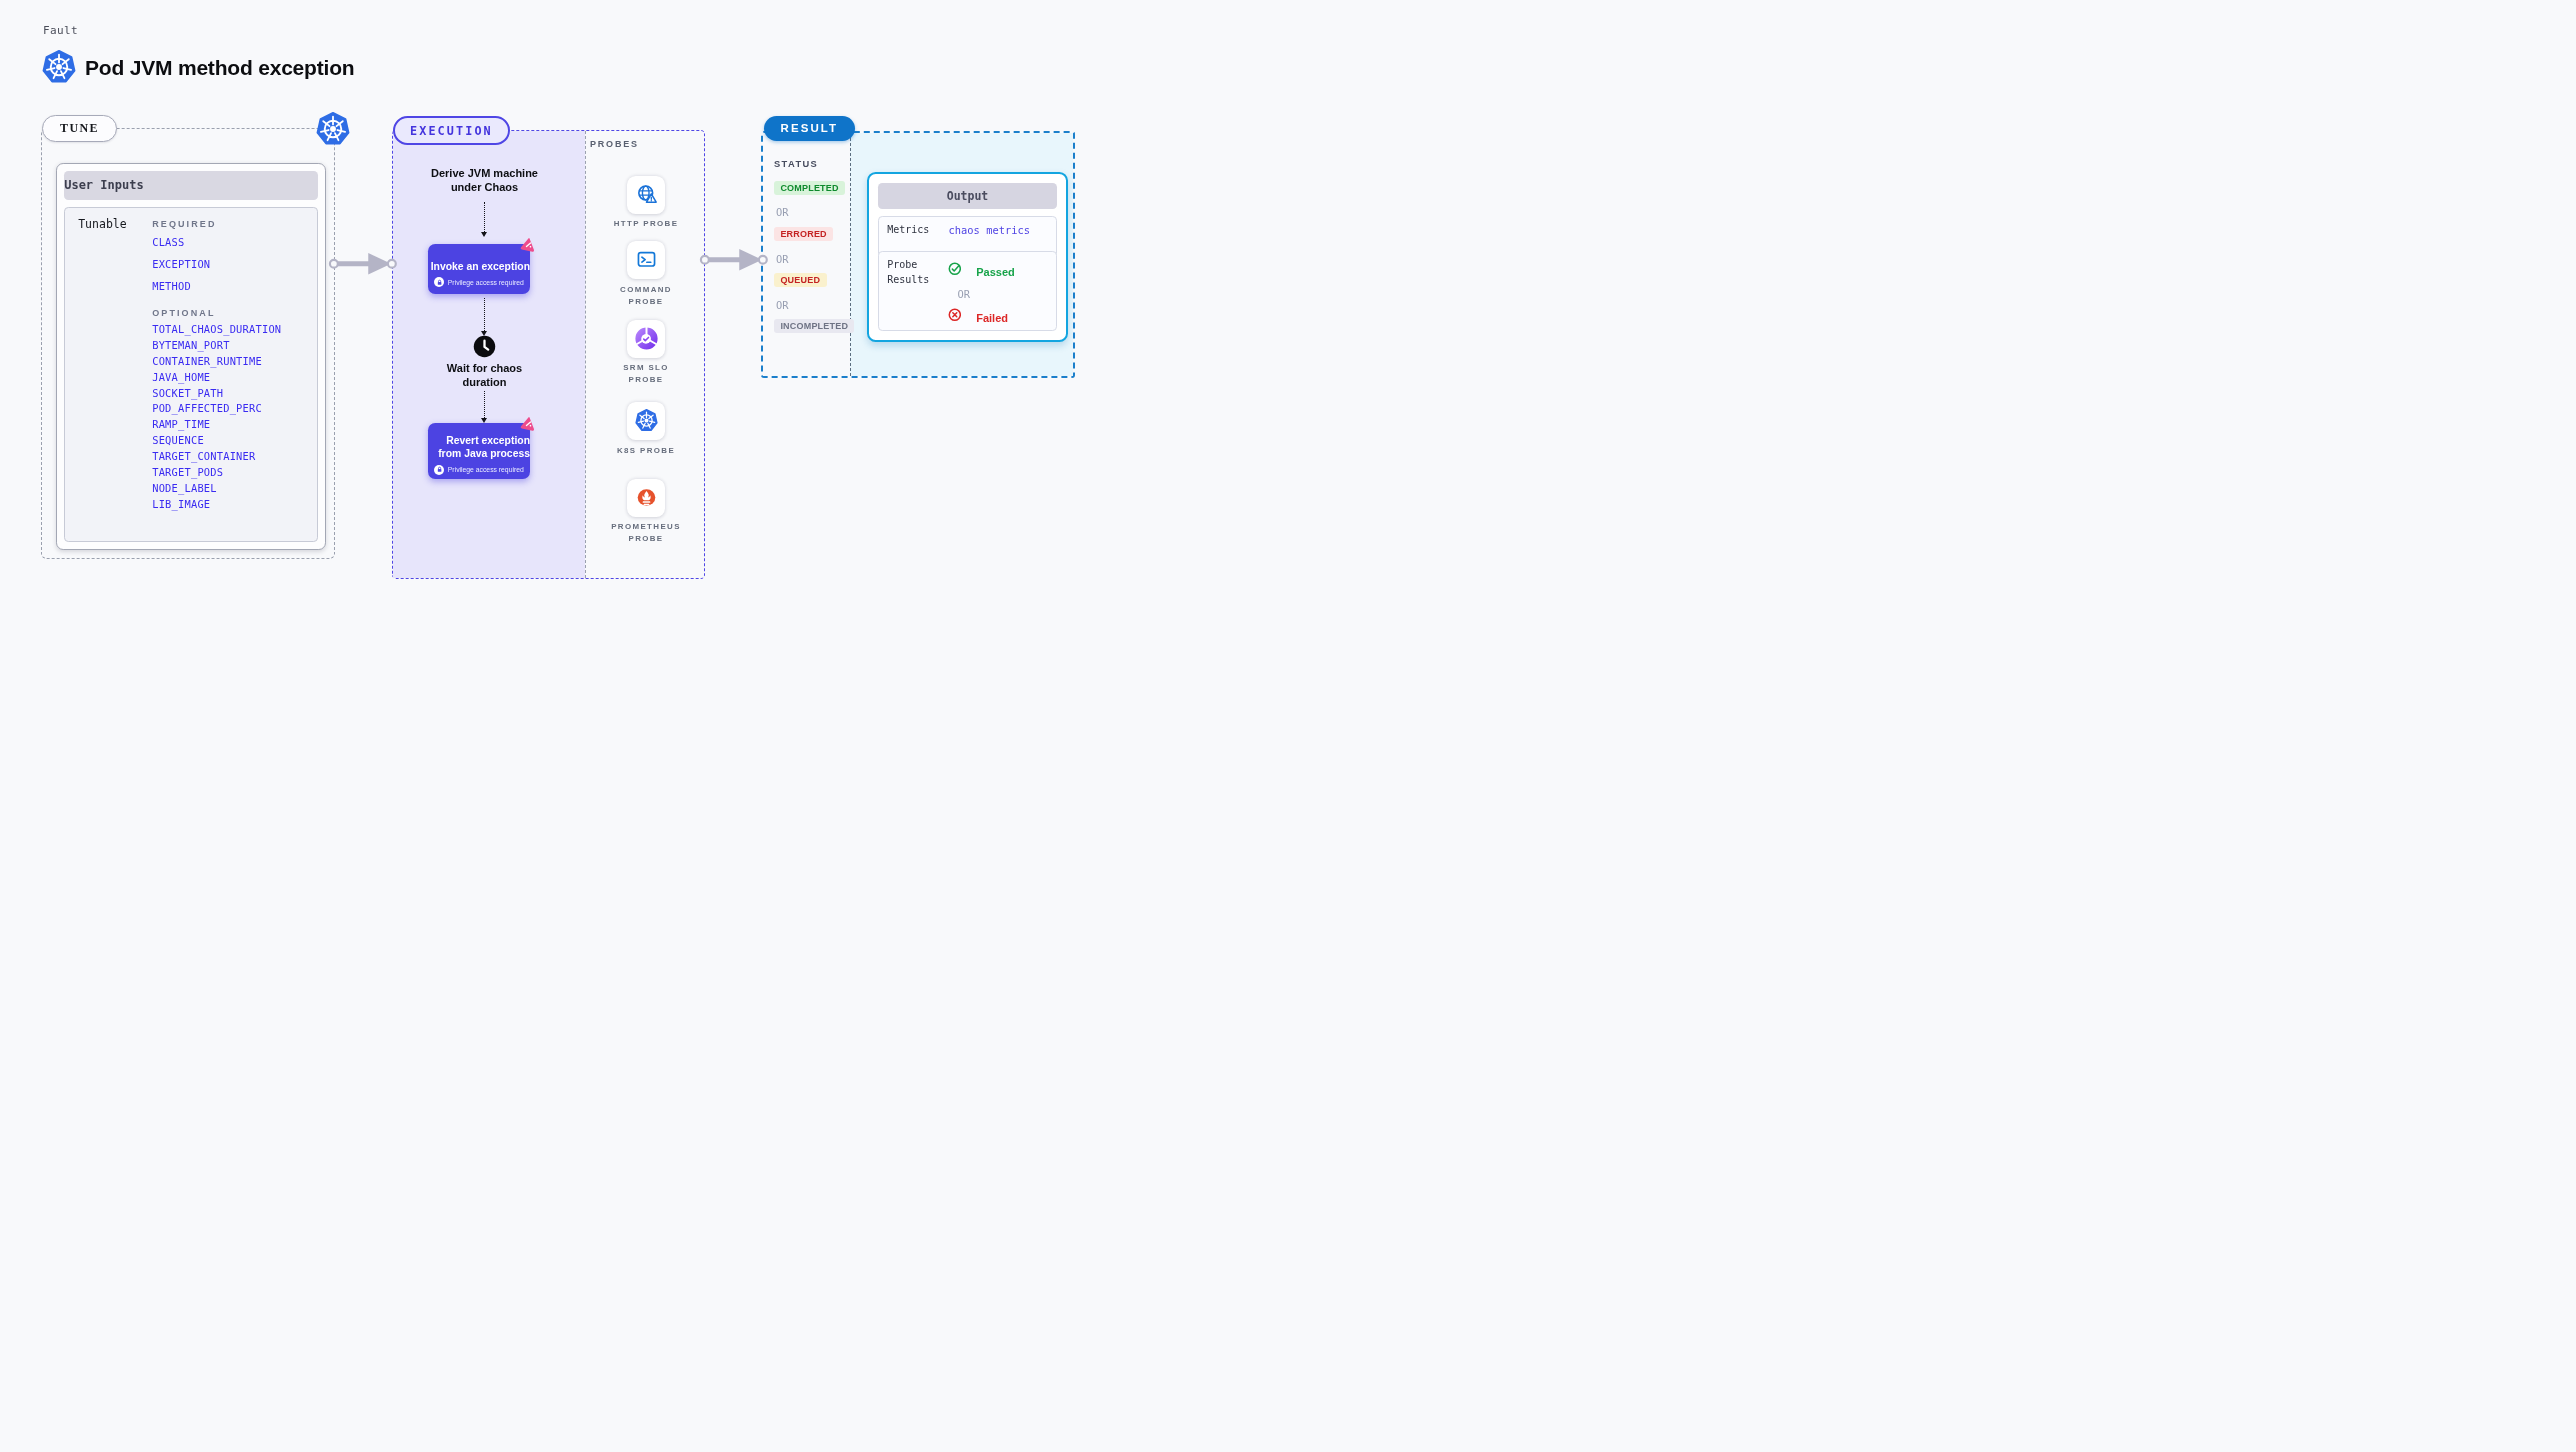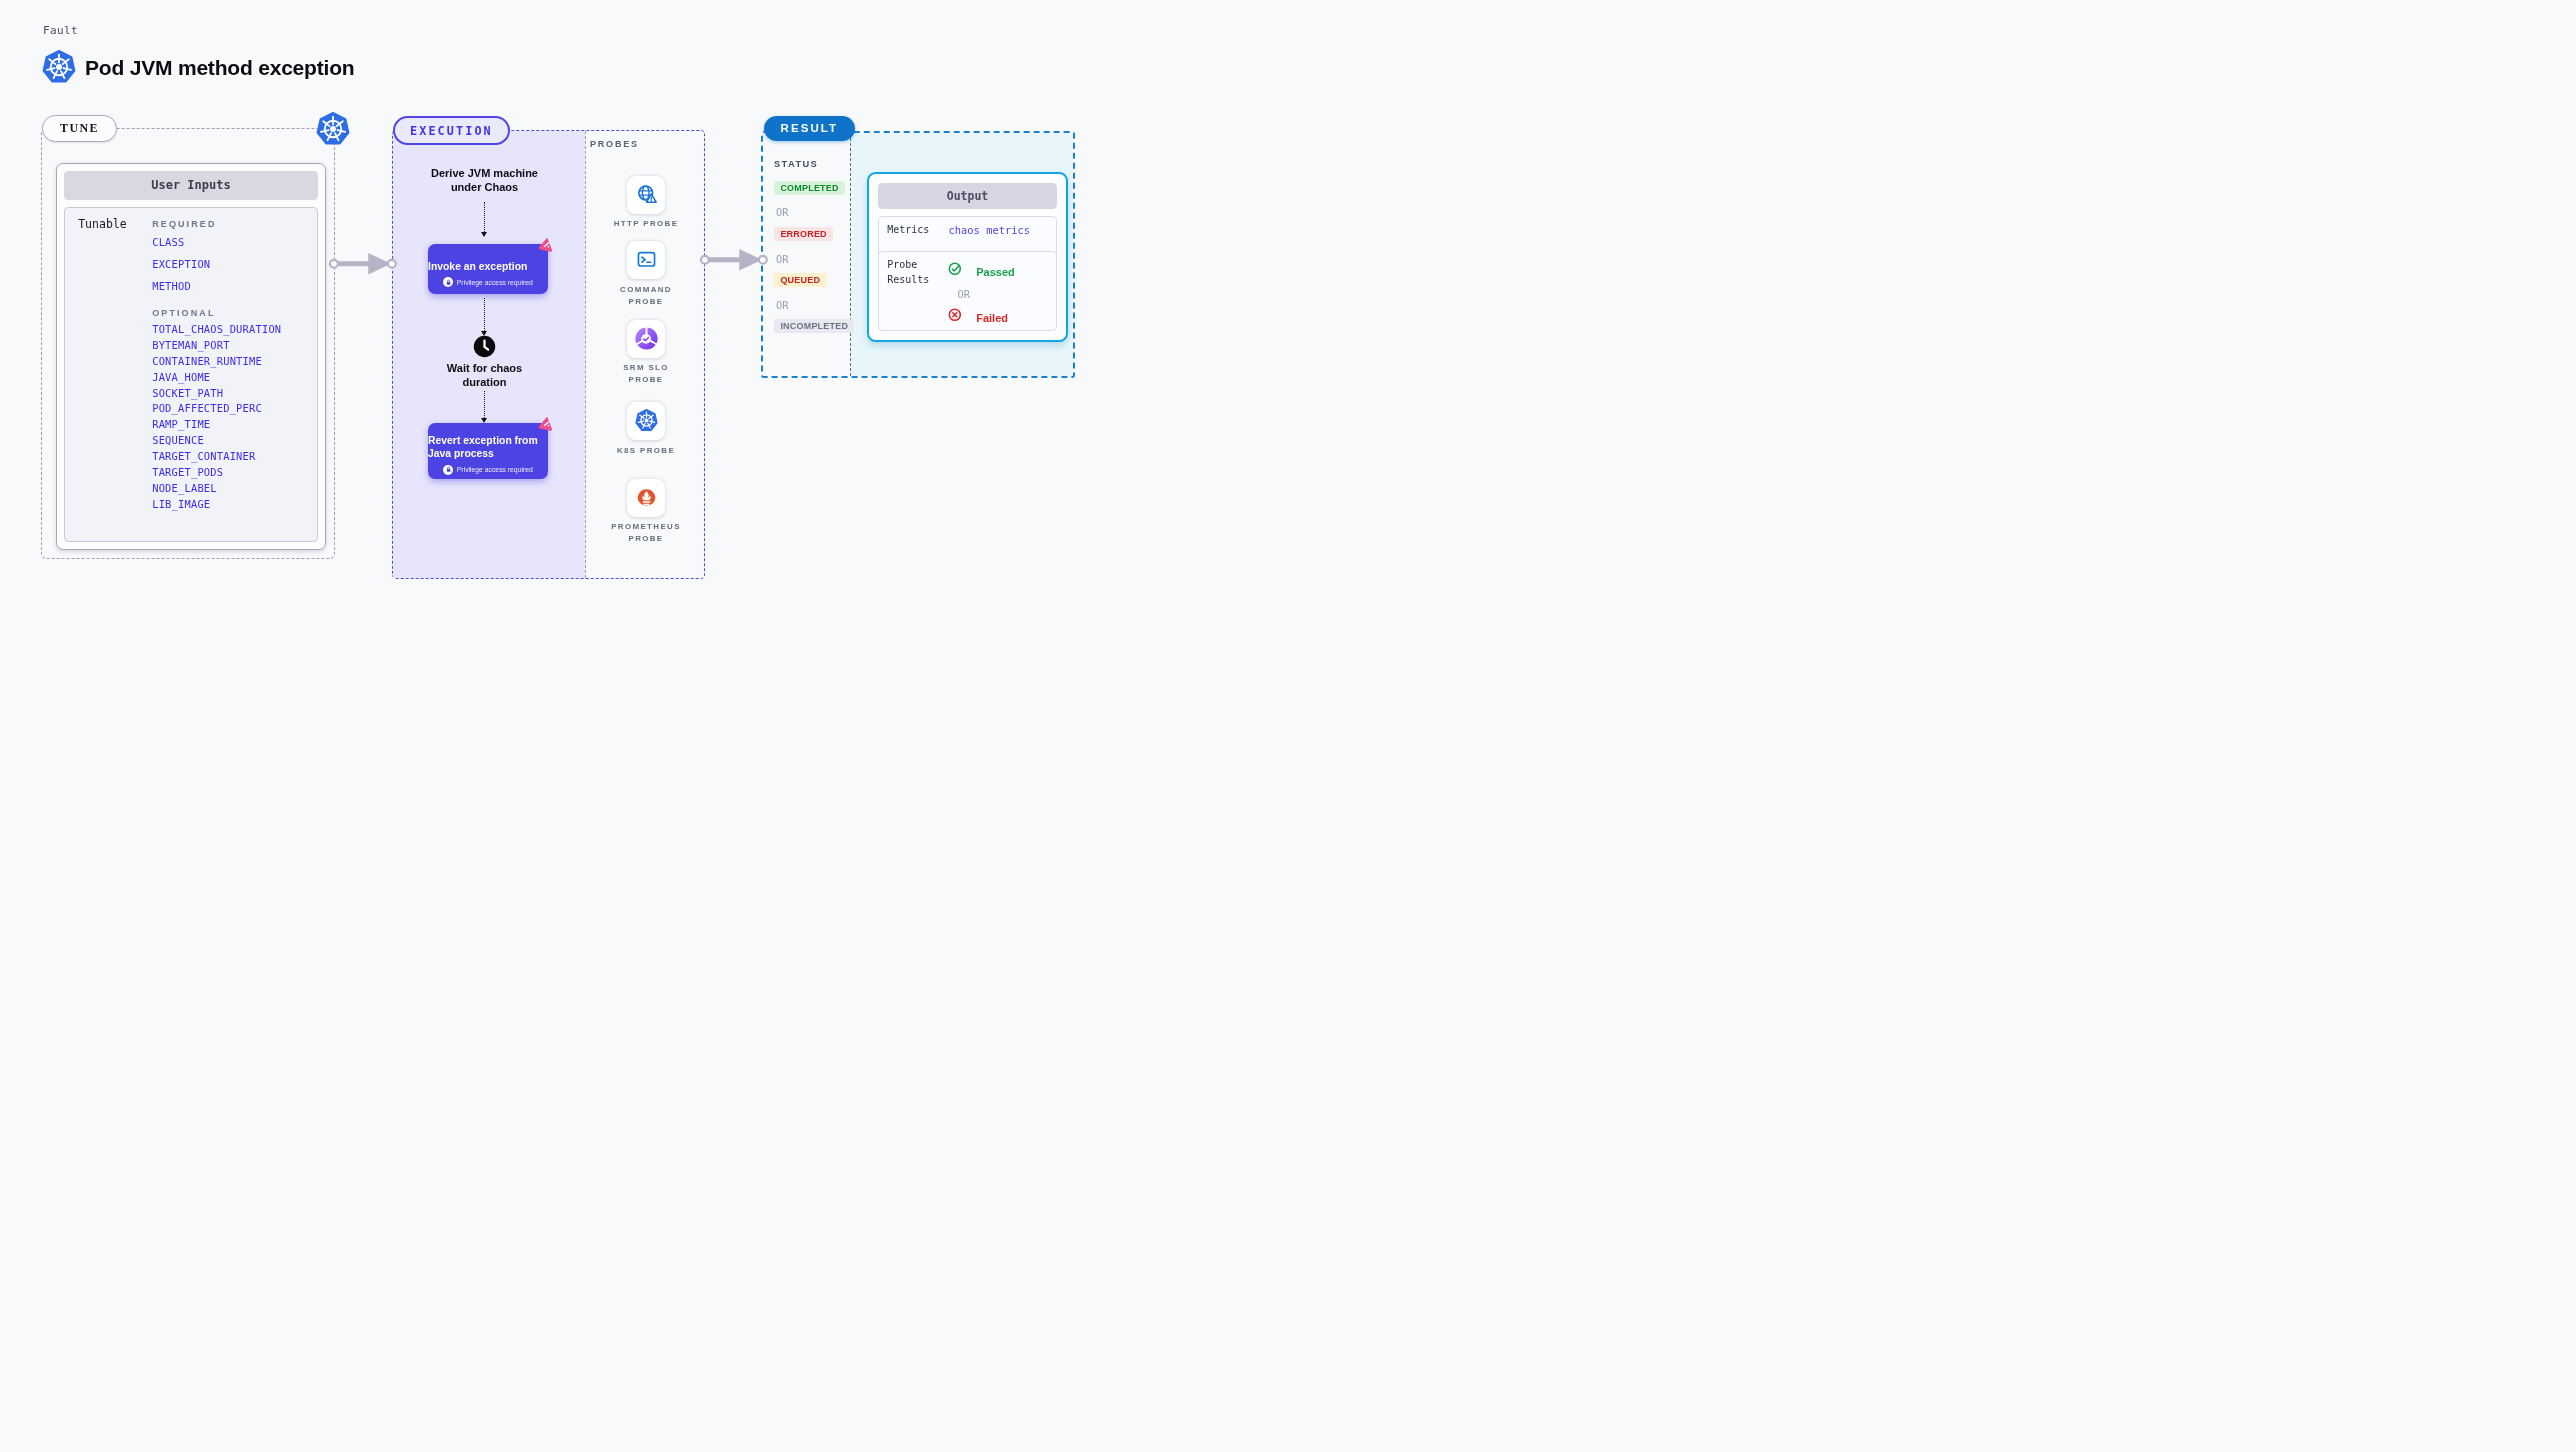--- a/index.html
+++ b/index.html
@@ -24,21 +24,21 @@
   #result-pill { left:764px; top:116px; padding:6.4px 16.5px; background:#0f74c9; color:#fff; font-size:11.5px;
                box-shadow:0 1.4px 3.6px rgba(15,116,201,.35); }
 
   
   #tune-box { position:absolute; left:41px; top:128px; width:294px; height:431px;
               border:1.4px dashed #9aa0ae; border-radius:5.7px; }
   #tune-k8s { position:absolute; left:316px; top:112px; width:34px; height:34px; z-index:6; }
   #ui-card  { position:absolute; left:56px; top:163px; width:270px; height:387px; background:#fdfdfe;
               border:1.4px solid #a3a7b4; border-radius:7.2px; box-shadow:0 1.4px 4.3px rgba(40,40,60,.16); z-index:2; }
   .ui-header { position:absolute; left:7.2px; top:7.2px; right:7.2px; height:29px; background:#d9d8e2;
-               border-radius:4.3px; text-align:center; line-height:29px;
+               border-radius:4.3px; line-height:29px;
                font-family:"DejaVu Sans Mono",monospace; font-size:12px; font-weight:bold; color:#3c3e4e; }
   .ui-list { position:absolute; left:7.2px; top:43px; right:7.2px; bottom:7.2px; background:#f2f3f8;
              border:1.1px solid #c7cad6; border-radius:4.3px; }
   .tunable-label { position:absolute; left:13px; top:9.3px; font-family:"DejaVu Sans Mono",monospace;
                    font-size:11.5px; color:#17191f; }
   .group-label { position:absolute; left:87px; font-size:9px; letter-spacing:2.1px; color:#70768a; font-weight:bold; }
   .req-label { top:10.7px; } .opt-label { top:100px; }
   .req-items { position:absolute; left:87px; top:28px; display:flex; flex-direction:column; gap:10px; }
   .opt-items { position:absolute; left:87px; top:115px; display:flex; flex-direction:column; gap:3.9px; }
   .env-item { font-family:"DejaVu Sans Mono",monospace; font-size:10.4px; color:#3a2bf1; letter-spacing:0.2px; }
@@ -49,22 +49,22 @@
   
   #exec-box { position:absolute; left:392px; top:130px; width:313px; height:449px;
               border:1.8px dashed #4f46e5; border-radius:4.3px; }
   #exec-lav { position:absolute; left:0; top:0; bottom:0; width:192px; background:#e7e5fb; }
   #exec-div { position:absolute; left:192px; top:0; bottom:0; width:0; border-left:1.4px dashed #9aa0ae; }
   .derive-text { position:absolute; left:420px; top:166px; width:129px; text-align:center;
                  font-size:11px; font-weight:bold; color:#0d0e12; line-height:1.3; z-index:3; }
   .dotted-conn { position:absolute; width:0; border-left:1.6px dotted #141419; z-index:3; }
   .conn-head { position:absolute; width:0; height:0; border-left:3.6px solid transparent;
                border-right:3.6px solid transparent; border-top:5px solid #141419; z-index:3; }
-  .action-btn { position:absolute; left:428px; width:120px; background:#4c43e2; border-radius:7.2px;
-                box-shadow:0 2.9px 6.4px rgba(76,67,226,.38); z-index:3; text-align:left; border:none; cursor:pointer; }
+  .action-btn { position:absolute; left:428px; width:102px; background:#4c43e2; border-radius:7.2px;
+                box-shadow:0 2.9px 6.4px rgba(76,67,226,.38); z-index:3; text-align:right; border:none; cursor:pointer; }
   #invoke-btn { top:244px; height:50px; padding-top:9.3px; }
   #revert-btn { top:423px; height:56px; padding-top:7.2px; }
   .action-label { color:#fff; font-size:10.4px; font-weight:bold; line-height:1.25; font-family:"Liberation Sans",sans-serif; }
   .priv-row { display:flex; align-items:center; justify-content:center; gap:3.6px; margin-top:4.3px; }
   .lock-badge { width:10px; height:10px; border-radius:50%; background:#fff; display:flex;
                 align-items:center; justify-content:center; }
   .priv-note { color:#e9ebff; font-size:6.8px; font-family:"Liberation Sans",sans-serif; }
   .pink-corner { position:absolute; right:-6.4px; top:-7.2px; width:16.5px; height:16.5px; transform:rotate(12deg); }
   .clock-wrap { position:absolute; left:473px; top:335px; width:23px; height:23px; z-index:3; }
   .wait-text { position:absolute; left:427px; top:361px; width:115px; text-align:center;

